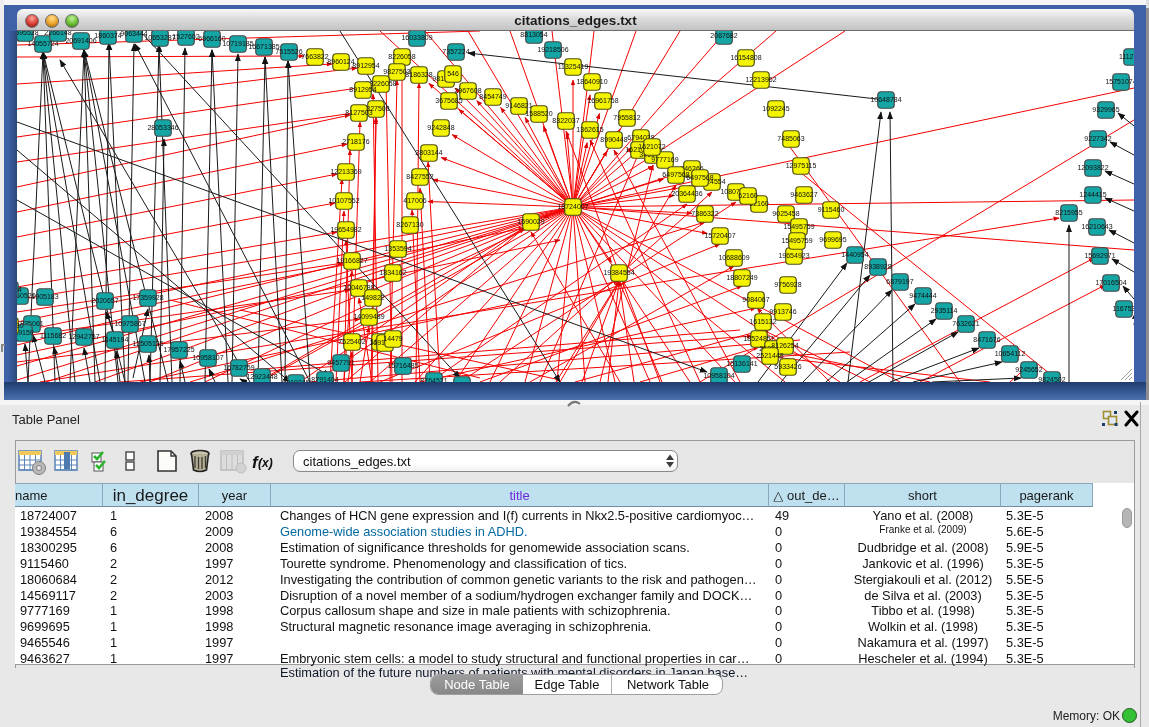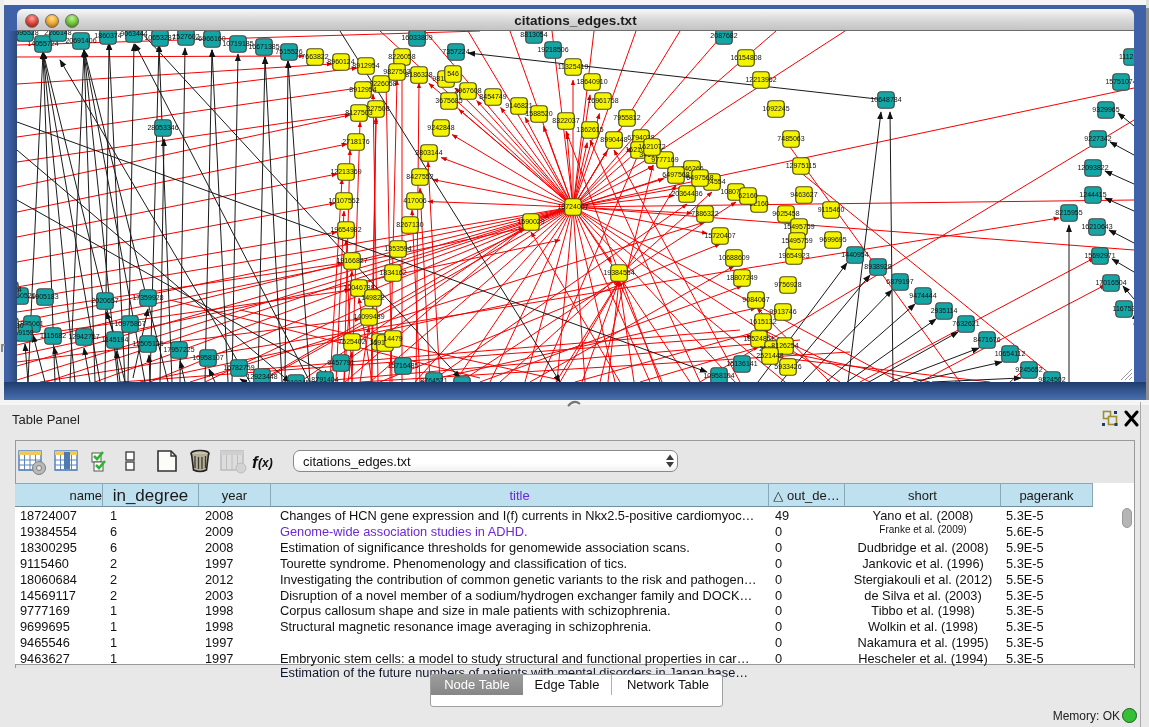--- a/index.html
+++ b/index.html
@@ -612,39 +612,39 @@
     </g>
 <text x="237" y="24" font-size="17" font-style="italic" font-weight="bold" fill="#111">f</text>
     <text x="243" y="23" font-size="12" font-style="italic" font-weight="bold" fill="#111">(x)</text>
 </svg>
 <div class="abs" style="left:293px;top:450px;width:385px;height:22px;background:linear-gradient(#fff 60%,#f2f2f2);border:1px solid #898989;border-radius:7px;font-size:13px;color:#111;line-height:21px;padding-left:9px">citations_edges.txt</div>
 <svg class="abs" style="left:663px;top:452px" width="14" height="18" viewBox="0 0 14 18">
     <path d="M7 2.5 L11 8 H3 z" fill="#3d3d3d"></path>
     <path d="M7 15.5 L11 10 H3 z" fill="#3d3d3d"></path>
   </svg>
 <div class="abs" style="left:15px;top:483px;width:1119px;height:24px;background:#fff"></div>
-<div class="abs" style="left:15px;top:483px;width:88px;height:24px;background:#bfe0ef;border-right:1px solid #89a9ba;border-top:1px solid #89a9ba;border-bottom:1px solid #6f8f9f;text-align:right;font-size:13px;color:#1a1a1a;line-height:23px;overflow:hidden">name</div>
+<div class="abs" style="left:15px;top:483px;width:88px;height:24px;background:#bfe0ef;border-right:1px solid #89a9ba;border-top:1px solid #89a9ba;border-bottom:1px solid #6f8f9f;text-align:left;font-size:13px;color:#1a1a1a;line-height:23px;overflow:hidden">name</div>
 <div class="abs" style="left:103px;top:483px;width:96px;height:24px;background:#bfe0ef;border-right:1px solid #89a9ba;border-top:1px solid #89a9ba;border-bottom:1px solid #6f8f9f;text-align:center;font-size:17px;color:#1a1a1a;line-height:23px;overflow:hidden">in_degree</div>
 <div class="abs" style="left:199px;top:483px;width:72px;height:24px;background:#bfe0ef;border-right:1px solid #89a9ba;border-top:1px solid #89a9ba;border-bottom:1px solid #6f8f9f;text-align:center;font-size:13px;color:#1a1a1a;line-height:23px;overflow:hidden">year</div>
 <div class="abs" style="left:271px;top:483px;width:498px;height:24px;background:#bfe0ef;border-right:1px solid #89a9ba;border-top:1px solid #89a9ba;border-bottom:1px solid #6f8f9f;text-align:center;font-size:13px;color:#6d28d9;line-height:23px;overflow:hidden">title</div>
 <div class="abs" style="left:769px;top:483px;width:76px;height:24px;background:#bfe0ef;border-right:1px solid #89a9ba;border-top:1px solid #89a9ba;border-bottom:1px solid #6f8f9f;text-align:center;font-size:13px;color:#1a1a1a;line-height:23px;overflow:hidden">△ out_de…</div>
 <div class="abs" style="left:845px;top:483px;width:156px;height:24px;background:#bfe0ef;border-right:1px solid #89a9ba;border-top:1px solid #89a9ba;border-bottom:1px solid #6f8f9f;text-align:center;font-size:13px;color:#1a1a1a;line-height:23px;overflow:hidden">short</div>
 <div class="abs" style="left:1001px;top:483px;width:92px;height:24px;background:#bfe0ef;border-right:1px solid #89a9ba;border-top:1px solid #89a9ba;border-bottom:1px solid #6f8f9f;text-align:center;font-size:13px;color:#1a1a1a;line-height:23px;overflow:hidden">pagerank</div>
 <div class="abs" style="left:15px;top:507px;width:1119px;height:158px;background:#fff;border-bottom:1px solid #9a9a9a"></div>
 <div class="abs" style="left:20px;top:508px;font-size:12.8px;color:#111">18724007</div>
 <div class="abs" style="left:110px;top:508px;font-size:12.8px;color:#111">1</div>
 <div class="abs" style="left:205px;top:508px;font-size:12.8px;color:#111">2008</div>
 <div class="abs" style="left:280px;top:508px;width:487px;font-size:12.8px;color:#111;white-space:nowrap;overflow:hidden">Changes of HCN gene expression and I(f) currents in Nkx2.5-positive cardiomyoc…</div>
 <div class="abs" style="left:775px;top:508px;font-size:12.8px;color:#111">49</div>
 <div class="abs" style="left:845px;top:508px;width:156px;text-align:center;font-size:12.8px;color:#111">Yano et al. (2008)</div>
 <div class="abs" style="left:1006px;top:508px;font-size:12.8px;color:#111">5.3E-5</div>
 <div class="abs" style="left:20px;top:523.9px;font-size:12.8px;color:#111">19384554</div>
 <div class="abs" style="left:110px;top:523.9px;font-size:12.8px;color:#111">6</div>
 <div class="abs" style="left:205px;top:523.9px;font-size:12.8px;color:#111">2009</div>
-<div class="abs" style="left:280px;top:523.9px;width:487px;font-size:12.8px;color:#6d28d9;white-space:nowrap;overflow:hidden">Genome-wide association studies in ADHD.</div>
+<div class="abs" style="left:280px;top:523.9px;width:487px;font-size:12.8px;color:#0369a1;white-space:nowrap;overflow:hidden">Genome-wide association studies in ADHD.</div>
 <div class="abs" style="left:775px;top:523.9px;font-size:12.8px;color:#111">0</div>
 <div class="abs" style="left:845px;top:523.9px;width:156px;text-align:center;font-size:10px;color:#111">Franke et al. (2009)</div>
 <div class="abs" style="left:1006px;top:523.9px;font-size:12.8px;color:#111">5.6E-5</div>
 <div class="abs" style="left:20px;top:539.8px;font-size:12.8px;color:#111">18300295</div>
 <div class="abs" style="left:110px;top:539.8px;font-size:12.8px;color:#111">6</div>
 <div class="abs" style="left:205px;top:539.8px;font-size:12.8px;color:#111">2008</div>
 <div class="abs" style="left:280px;top:539.8px;width:487px;font-size:12.8px;color:#111;white-space:nowrap;overflow:hidden">Estimation of significance thresholds for genomewide association scans.</div>
 <div class="abs" style="left:775px;top:539.8px;font-size:12.8px;color:#111">0</div>
 <div class="abs" style="left:845px;top:539.8px;width:156px;text-align:center;font-size:12.8px;color:#111">Dudbridge et al. (2008)</div>
 <div class="abs" style="left:1006px;top:539.8px;font-size:12.8px;color:#111">5.9E-5</div>
@@ -681,30 +681,30 @@
 <div class="abs" style="left:205px;top:619.3px;font-size:12.8px;color:#111">1998</div>
 <div class="abs" style="left:280px;top:619.3px;width:487px;font-size:12.8px;color:#111;white-space:nowrap;overflow:hidden">Structural magnetic resonance image averaging in schizophrenia.</div>
 <div class="abs" style="left:775px;top:619.3px;font-size:12.8px;color:#111">0</div>
 <div class="abs" style="left:845px;top:619.3px;width:156px;text-align:center;font-size:12.8px;color:#111">Wolkin et al. (1998)</div>
 <div class="abs" style="left:1006px;top:619.3px;font-size:12.8px;color:#111">5.3E-5</div>
 <div class="abs" style="left:20px;top:635.2px;font-size:12.8px;color:#111">9465546</div>
 <div class="abs" style="left:110px;top:635.2px;font-size:12.8px;color:#111">1</div>
 <div class="abs" style="left:205px;top:635.2px;font-size:12.8px;color:#111">1997</div>
 <div class="abs" style="left:280px;top:665px;width:487px;font-size:12.8px;color:#0f172a;white-space:nowrap;overflow:hidden">Estimation of the future numbers of patients with mental disorders in Japan base…</div>
 <div class="abs" style="left:775px;top:635.2px;font-size:12.8px;color:#111">0</div>
-<div class="abs" style="left:845px;top:635.2px;width:156px;text-align:center;font-size:12.8px;color:#111">Nakamura et al. (1995)</div>
+<div class="abs" style="left:845px;top:635.2px;width:156px;text-align:center;font-size:12.8px;color:#111">Nakamura et al. (1997)</div>
 <div class="abs" style="left:1006px;top:635.2px;font-size:12.8px;color:#111">5.3E-5</div>
 <div class="abs" style="left:20px;top:651.1px;font-size:12.8px;color:#111">9463627</div>
 <div class="abs" style="left:110px;top:651.1px;font-size:12.8px;color:#111">1</div>
 <div class="abs" style="left:205px;top:651.1px;font-size:12.8px;color:#111">1997</div>
 <div class="abs" style="left:280px;top:651.1px;width:487px;font-size:12.8px;color:#111;white-space:nowrap;overflow:hidden">Embryonic stem cells: a model to study structural and functional properties in car…</div>
 <div class="abs" style="left:775px;top:651.1px;font-size:12.8px;color:#111">0</div>
 <div class="abs" style="left:845px;top:651.1px;width:156px;text-align:center;font-size:12.8px;color:#111">Hescheler et al. (1994)</div>
 <div class="abs" style="left:1006px;top:651.1px;font-size:12.8px;color:#111">5.3E-5</div>
 <div class="abs" style="left:1122px;top:508px;width:10px;height:20px;background:#b5b5b5;border:1px solid #9a9a9a;border-radius:5px"></div>
 <div class="abs" style="left:1134px;top:440px;width:1px;height:228px;background:#9a9a9a"></div>
 <div class="abs" style="left:1140px;top:402px;width:1px;height:325px;background:#a8a8a8"></div>
-<div class="abs" style="left:430px;top:674px;width:293px;height:33px;border:1px solid #9f9f9f;border-radius:3px;background:#fff;overflow:hidden;font-size:13px;line-height:19px;text-align:center">
+<div class="abs" style="left:430px;top:674px;width:293px;height:21px;border:1px solid #9f9f9f;border-radius:8px;background:#fff;overflow:hidden;font-size:13px;line-height:19px;text-align:center">
     <div style="position:absolute;left:0;top:0;width:92px;height:20px;background:linear-gradient(#9d9d9d,#868686);color:#fff">Node Table</div>
     <div style="position:absolute;left:92px;top:0;width:89px;height:20px;border-right:1px solid #b0b0b0;color:#111">Edge Table</div>
     <div style="position:absolute;left:181px;top:0;width:112px;height:20px;color:#111">Network Table</div>
   </div>
 <div class="abs" style="left:1040px;top:709px;width:80px;text-align:right;font-size:12px;color:#222">Memory: OK</div>
 <div class="abs" style="left:1122px;top:708px;width:15px;height:15px;border-radius:50%;background:#35c135;border:1.5px solid #1d5a1d"></div>
 </body></html>

